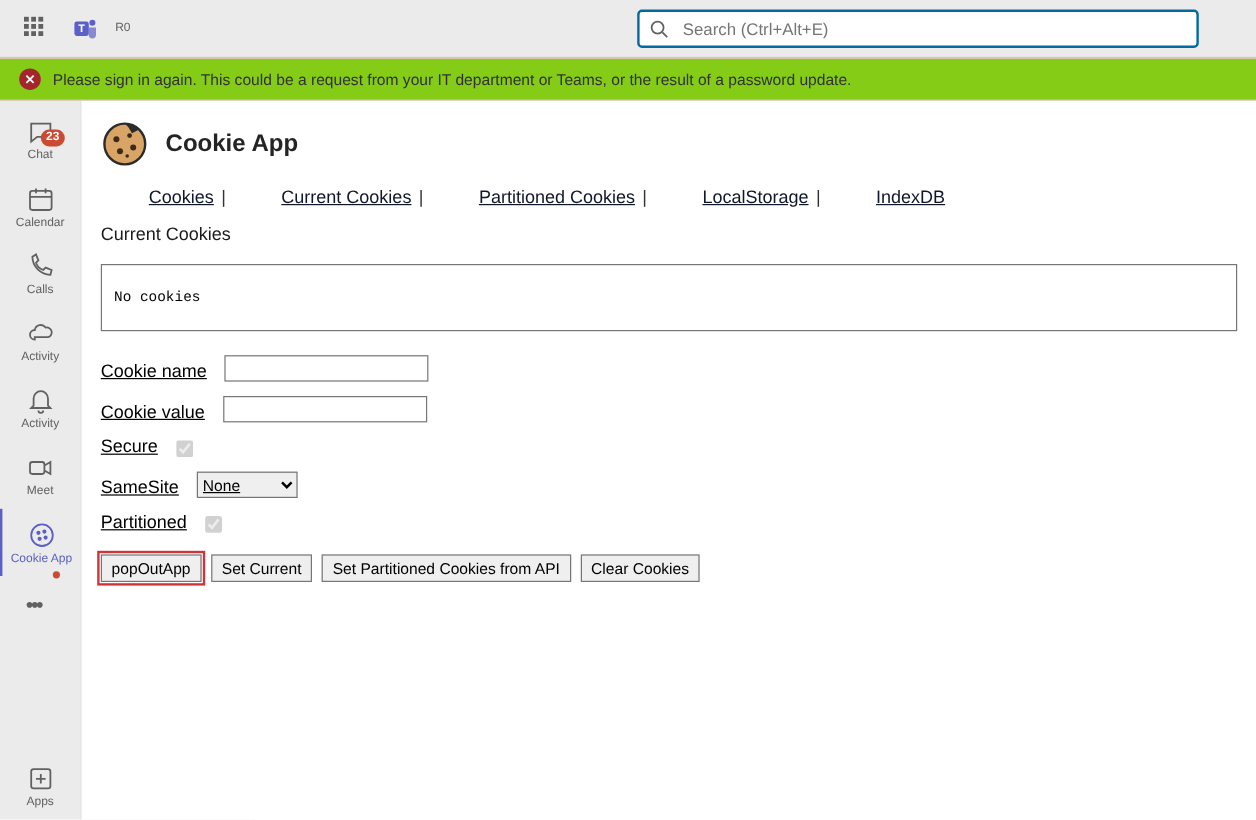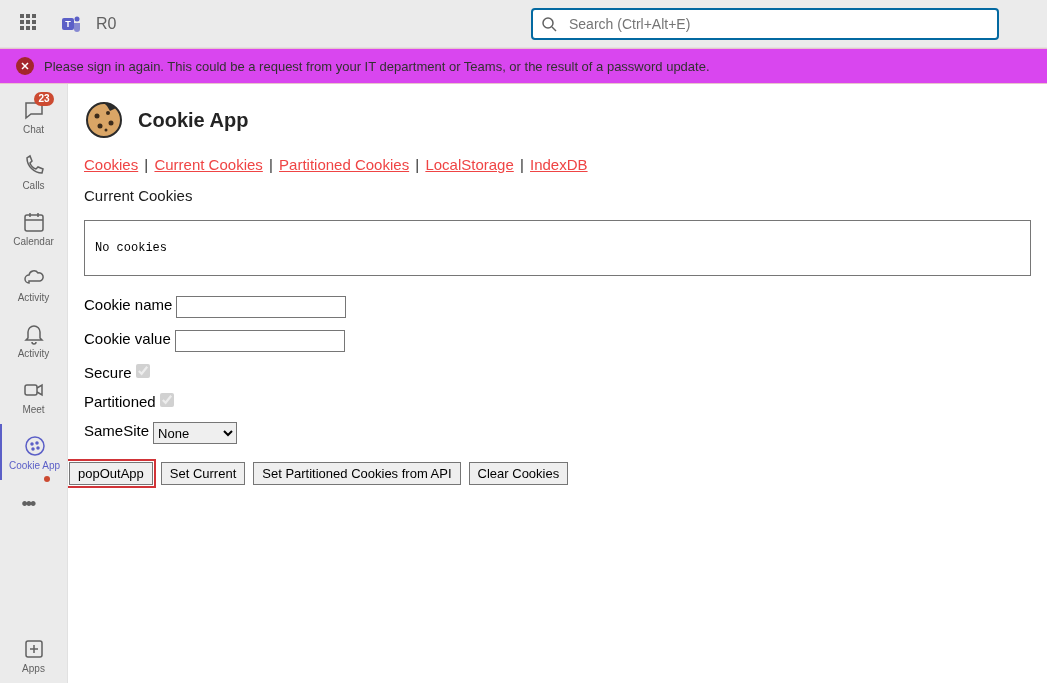--- a/index.html
+++ b/index.html
@@ -2,59 +2,59 @@
 <html><head>
   <meta charset="utf-8">
   <style>
     * { box-sizing: border-box; margin: 0; padding: 0; }
     body { font-family: "Segoe UI", -apple-system, sans-serif; background: #f5f5f5; height: 683px; width: 1047px; overflow: hidden; }
     
     .top-bar { height: 48px; background: #ebebeb; display: flex; align-items: center; padding: 0 8px; border-bottom: 1px solid #e1e1e1; }
     .waffle { width: 20px; height: 20px; margin: 0 12px; cursor: pointer; display: grid; grid-template-columns: repeat(3,4px); grid-template-rows: repeat(3,4px); gap: 2px; }
     .waffle span { background: #616161; width: 4px; height: 4px; }
     .teams-logo { width: 24px; height: 24px; margin: 0 8px; }
-    .org-label { font-size: 16px; color: #616161; margin-left: 4px; }
+    .org-label { font-size: 10px; color: #616161; margin-left: 4px; }
     .search-container { margin-left: auto; margin-right: 40px; position: relative; }
     .search-box { width: 468px; height: 32px; background: #fff; border: 2px solid #0369a1; border-radius: 4px; padding: 0 12px 0 36px; font-size: 14px; color: #616161; }
     .search-icon { position: absolute; left: 10px; top: 8px; width: 16px; height: 16px; color: #616161; }
     
-    .alert-bar { height: 36px; background: #d946ef; border-top: 1px solid #e8c4cc; border-bottom: 1px solid #e8c4cc; display: flex; align-items: center; padding: 0 16px; }
+    .alert-bar { height: 36px; background: #84cc16; border-top: 1px solid #e8c4cc; border-bottom: 1px solid #e8c4cc; display: flex; align-items: center; padding: 0 16px; }
     .alert-icon { width: 18px; height: 18px; background: #a4262c; border-radius: 50%; display: flex; align-items: center; justify-content: center; margin-right: 10px; }
     .alert-icon svg { width: 10px; height: 10px; }
     .alert-text { font-size: 13px; color: #323130; }
     
     .content-row { display: flex; height: calc(100% - 84px); }
     .sidebar { width: 68px; background: #ebebeb; border-right: 1px solid #e1e1e1; display: flex; flex-direction: column; align-items: center; padding-top: 4px; }
     .sidebar-item { width: 68px; height: 56px; display: flex; flex-direction: column; align-items: center; justify-content: center; cursor: pointer; position: relative; color: #616161; }
     .sidebar-item.active { color: #5b5fc7; border-left: 2px solid #5b5fc7; }
     .sidebar-item svg, .sidebar-item .icon-wrap { width: 24px; height: 24px; margin-bottom: 2px; }
     .sidebar-label { font-size: 10px; text-align: left; }
-    .badge { position: absolute; top: 4px; right: 14px; background: #cc4a31; color: #fff; font-size: 10px; font-weight: bold; border-radius: 8px; padding: 0 4px; min-width: 16px; text-align: center; line-height: 14px; }
+    .badge { position: absolute; top: 20px; right: 14px; background: #cc4a31; color: #fff; font-size: 10px; font-weight: bold; border-radius: 8px; padding: 0 4px; min-width: 16px; text-align: center; line-height: 14px; }
     .sidebar-spacer { position: relative; }
     .red-dot { position: absolute; top: -4px; right: 18px; width: 6px; height: 6px; background: #cc4a31; border-radius: 50%; }
     
     .main { flex: 1; background: #fff; overflow: auto; }
     .app-header { display: flex; align-items: center; padding: 16px 16px 8px 16px; gap: 14px; }
     .cookie-logo { width: 40px; height: 40px; }
     .app-title { font-size: 20px; font-weight: 700; color: #242424; }
     
     .nav-links { padding: 8px 16px; font-size: 15px; }
-    .nav-links a { color: #ef4444; text-decoration: underline; }
+    .nav-links a { color: #0f172a; text-decoration: underline; margin-left: 40px; }
     .nav-sep { color: #333; margin: 0 2px; }
     
     .page-h1 { font-size: 22px; font-weight: 700; padding: 14px 16px 10px 16px; color: #1b1b1b; }
     .section-label { font-size: 15px; padding: 6px 16px; color: #1b1b1b; }
     .cookie-box { margin: 10px 16px 0 16px; border: 1px solid #767676; padding: 20px 10px; font-family: "Courier New", monospace; font-size: 12px; }
     
-    .form-row { padding: 6px 16px; font-size: 15px; display: flex; align-items: flex-start; gap: 4px; }
+    .form-row { padding: 6px 16px; font-size: 15px; display: flex; align-items: flex-end; gap: 15px; text-decoration: underline; }
     .form-row input[type=text] { width: 170px; height: 22px; border: 1px solid #767676; padding: 0 4px; font-size: 13px; }
     .form-row input[type=checkbox] { width: 14px; height: 14px; }
     .form-row select { height: 22px; border: 1px solid #767676; font-size: 13px; width: 84px; }
     
-    .button-row { padding: 12px 1px; display: flex; gap: 8px; }
+    .button-row { padding: 12px 16px; display: flex; gap: 8px; }
     .button-row button { background: #efefef; border: 1px solid #767676; padding: 3px 8px; font-size: 13px; cursor: pointer; font-family: Arial, sans-serif; }
     .highlight-btn { outline: 2px solid #d13438; outline-offset: 1px; }
     
     .more-dots { font-size: 18px; letter-spacing: -2px; line-height: 1; }
   </style>
 </head>
 <body>
 
 <div class="top-bar">
   <div class="waffle">
@@ -98,32 +98,32 @@
   <div class="sidebar">
     <div class="sidebar-item">
       <span class="badge">23</span>
       <svg viewBox="0 0 24 24" fill="none" stroke="currentColor" stroke-width="1.5">
           <path d="M4 5h16v11H9l-5 4V5z"></path>
         </svg>
       <span class="sidebar-label">Chat</span>
     </div>
     <div class="sidebar-item">
       <svg viewBox="0 0 24 24" fill="none" stroke="currentColor" stroke-width="1.5">
-          <path d="M5 4c0 8 7 15 15 15l1-4-5-2-2 2c-3-1-5-3-6-6l2-2-2-5-3 2z"></path>
-        </svg>
-      <span class="sidebar-label">Calls</span>
-    </div>
-    <div class="sidebar-item">
-      <svg viewBox="0 0 24 24" fill="none" stroke="currentColor" stroke-width="1.5">
           <rect x="3" y="5" width="18" height="16" rx="2"></rect>
           <line x1="3" y1="10" x2="21" y2="10"></line>
           <line x1="8" y1="3" x2="8" y2="7"></line>
           <line x1="16" y1="3" x2="16" y2="7"></line>
         </svg>
       <span class="sidebar-label">Calendar</span>
+    </div>
+    <div class="sidebar-item">
+      <svg viewBox="0 0 24 24" fill="none" stroke="currentColor" stroke-width="1.5">
+          <path d="M5 4c0 8 7 15 15 15l1-4-5-2-2 2c-3-1-5-3-6-6l2-2-2-5-3 2z"></path>
+        </svg>
+      <span class="sidebar-label">Calls</span>
     </div>
     <div class="sidebar-item">
       <svg viewBox="0 0 24 24" fill="none" stroke="currentColor" stroke-width="1.5">
           <path d="M7 17a4 4 0 010-8 5 5 0 019-2 4 4 0 012 8H7z"></path>
         </svg>
       <span class="sidebar-label">Activity</span>
     </div>
     <div class="sidebar-item">
       <svg viewBox="0 0 24 24" fill="none" stroke="currentColor" stroke-width="1.5">
           <path d="M6 16V10a6 6 0 0112 0v6l2 2H4l2-2z"></path>
@@ -194,28 +194,28 @@
     </div>
     <div class="form-row">
       <label>Cookie value</label>
       <input type="text" style="">
     </div>
     <div class="form-row">
       <label>Secure</label>
       <input type="checkbox" checked="" disabled="" style="">
     </div>
     <div class="form-row">
-      <label>Partitioned</label>
-      <input type="checkbox" checked="" disabled="" style="">
-    </div>
-    <div class="form-row">
       <label>SameSite</label>
       <select>
         <option>None</option>
       </select>
+    </div>
+    <div class="form-row">
+      <label>Partitioned</label>
+      <input type="checkbox" checked="" disabled="" style="">
     </div>
 
     <div class="button-row">
       <button class="highlight-btn">popOutApp</button>
       <button>Set Current</button>
       <button>Set Partitioned Cookies from API</button>
       <button>Clear Cookies</button>
     </div>
   </div>
 </div>

